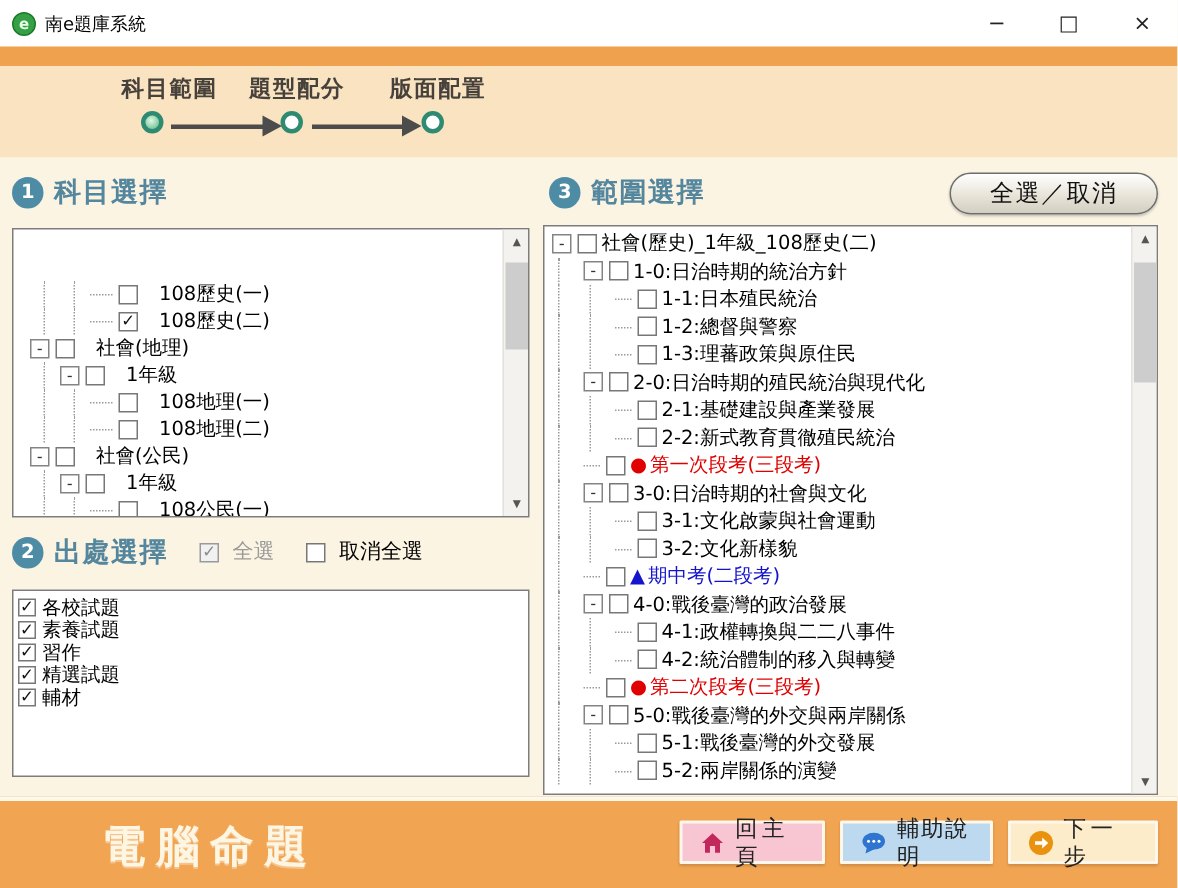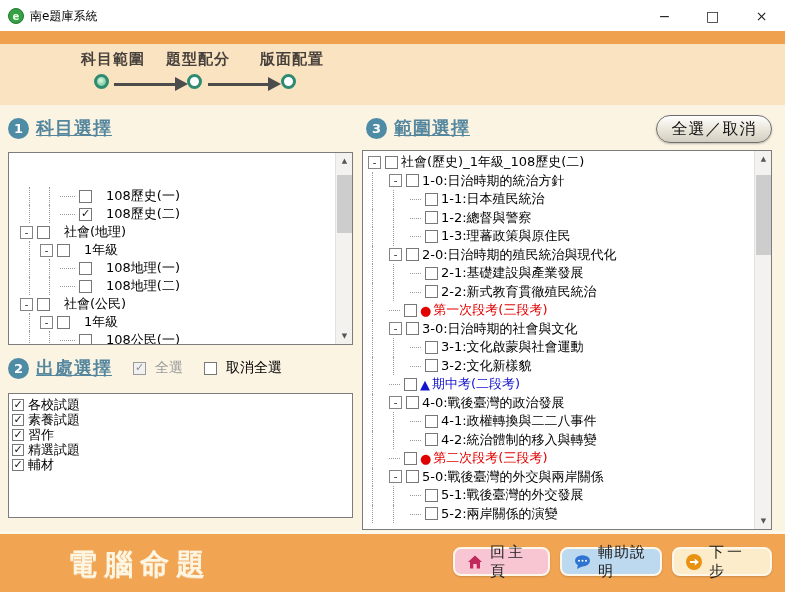--- a/index.html
+++ b/index.html
@@ -27,21 +27,21 @@
   .dot.active { background:radial-gradient(circle at 42% 38%, #e2f7e6 0%, #7ecb9e 70%, #55b184 100%); }
   .step-line { position:absolute; top:39px; height:3px; background:#4c4c4c; }
   .step-arrow { position:absolute; top:33px; width:0; height:0;
     border-top:7px solid transparent; border-bottom:7px solid transparent; border-left:13px solid #4c4c4c; }
 
   
   #main { position:absolute; top:105px; left:0; right:0; height:426px; background:#fbf4e3; }
   .sec-header { position:absolute; display:flex; align-items:center; gap:7px; }
   .num-badge { width:21px; height:21px; border-radius:50%; background:#4e8ca6; color:#fff;
     font-size:13px; font-weight:bold; display:flex; align-items:center; justify-content:center; flex:none; }
-  .sec-title { font-size:18px; font-weight:bold; color:#54869e; letter-spacing:1px;text-decoration:underline; }
+  .sec-title { font-size:18px; font-weight:bold; color:#54869e; letter-spacing:1px; }
 
   .sunken { position:absolute; background:#fff; border:1px solid #7c7c7c; overflow:hidden; }
   #subject-box { left:8px;  top:47px;  width:345px; height:193px; }
   #source-box  { left:8px;  top:288px; width:345px; height:125px; }
   #range-box   { left:362px; top:45px; width:410px; height:380px; }
 
   
   .tree { position:absolute; inset:0; padding-top:2px; }
   .trow { display:flex; align-items:center; height:18px; white-space:nowrap; }
   .rtree .trow { height:18.5px; }
@@ -79,33 +79,33 @@
   
   .hdr-check { display:flex; align-items:center; gap:6px; font-size:14px; color:#000; margin-left:14px;justify-content:flex-end; }
   .hdr-check .lab-dis { color:#9a9a9a; }
 
   
   .slist { position:absolute; inset:0; padding:3px 0 0 3px; }
   .lrow { display:flex; align-items:center; height:15px; }
   .slbl { font-size:13px; color:#000; }
 
   
-  #select-toggle-btn { position:absolute; right:13px; top:10px; width:116px; height:28px;
+  #select-toggle-btn { position:absolute; right:13px; top:10px; width:139px; height:28px;
     border-radius:14px; background:linear-gradient(#ffffff, #e8e4d8 55%, #d2cec2);
     border:1px solid #6e6e6e; box-shadow:0 1px 2px rgba(0,0,0,0.25);
     display:flex; align-items:center; justify-content:center;
     font-size:16px; color:#111; letter-spacing:1px; cursor:default; }
 
   
   #footer { position:absolute; top:531px; left:0; right:0; height:61px; background:#f1a452;
     border-top:3px solid #fdf8ec; }
   #brand { position:absolute; left:68px; top:11px; font-size:29px; font-weight:bold;
     color:#fdf6e3; letter-spacing:7px; text-shadow:0 1px 0 rgba(255,255,255,0.35); }
   #footer-btns { position:absolute; right:13px; top:13px; display:flex; gap:10px; }
-  .fbtn { height:29px; border:2px solid #fff7ea; border-radius:8px; display:flex; align-items:center;
+  .fbtn { height:29px; border:2px solid #fff7ea; border-radius:1px; display:flex; align-items:center;
     justify-content:center; gap:7px; padding:0 12px; font-size:15px; color:#222;
     letter-spacing:3px; box-shadow:0 1px 2px rgba(0,0,0,0.15); cursor:default; }
   .fbtn.home { background:#f7c6d2; width:97px; }
   .fbtn.help { background:#bcd9f0; width:102px; letter-spacing:1px; }
   .fbtn.next { background:#fcecca; width:100px; }
   .fbtn svg { flex:none; }
 </style>
 </head>
 <body>
 

